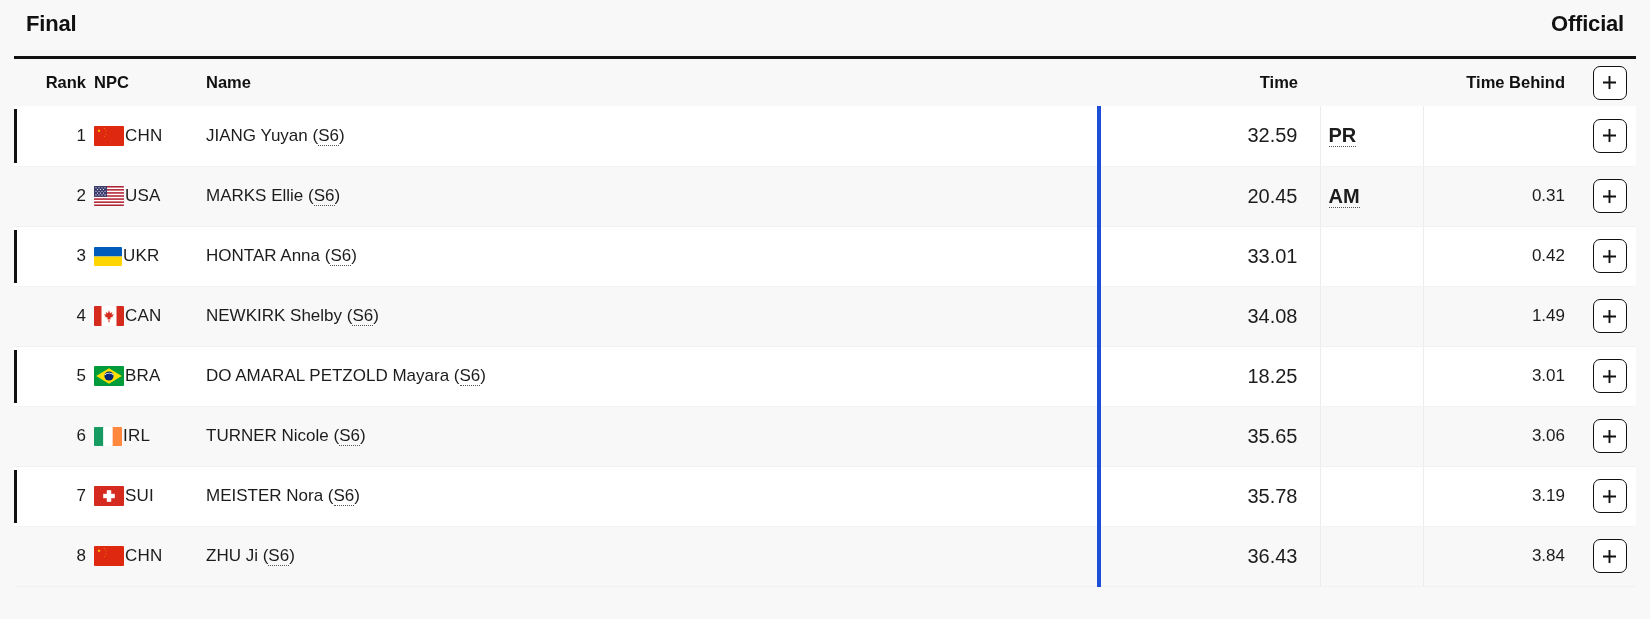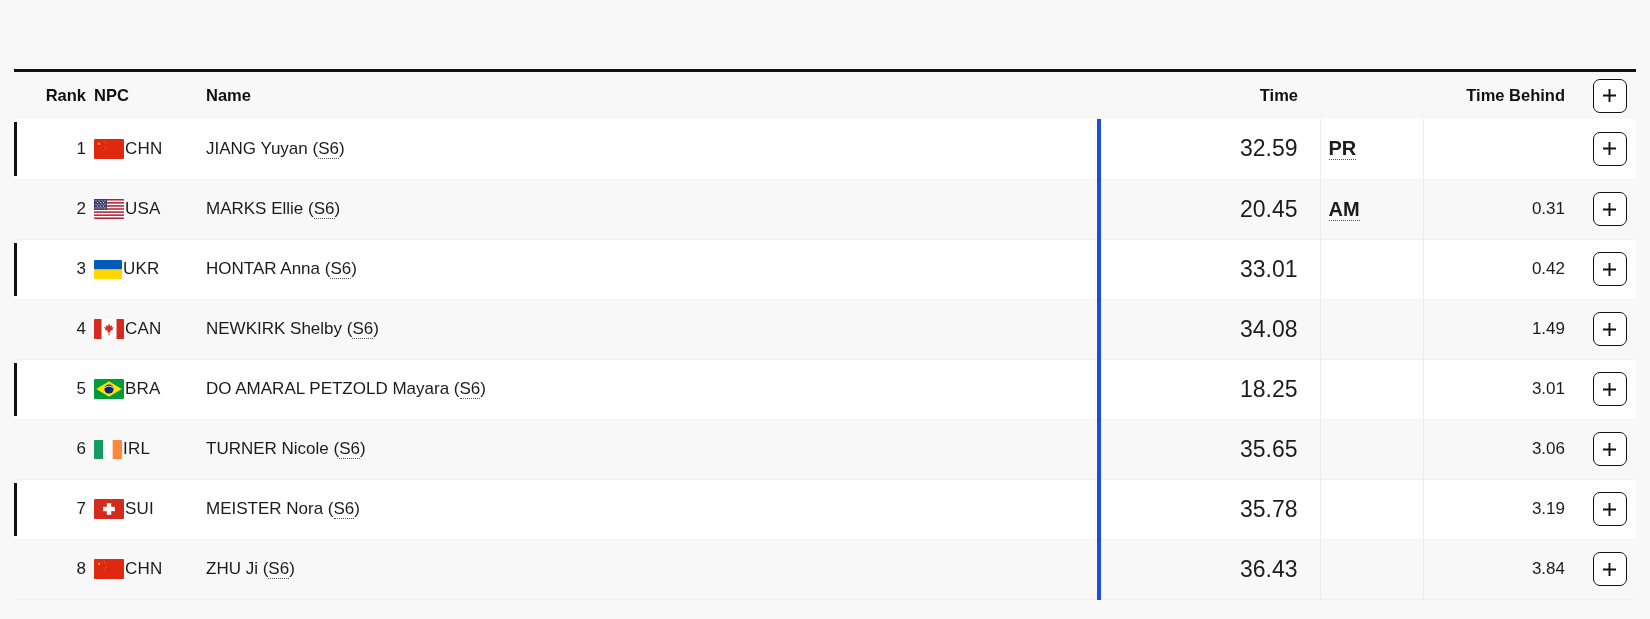--- a/index.html
+++ b/index.html
@@ -16,21 +16,21 @@
   .titlebar {
     position:absolute; left:0; top:0; width:1650px; height:48px;
     display:flex; align-items:center; justify-content:space-between;
     padding:0 26px 0 26px;
   }
   .title-left { font-size:22px; font-weight:bold; letter-spacing:-0.2px; color:#111; }
   .title-right { font-size:22px; font-weight:bold; letter-spacing:-0.2px; color:#111; }
 
   
   .tablewrap {
-    position:absolute; left:14px; top:69px; width:1622px;
+    position:absolute; left:14px; top:56px; width:1622px;
     border-top:3px solid #111;
   }
   table { border-collapse:collapse; width:1622px; table-layout:fixed; }
 
   col.c-rank  { width:72px; }
   col.c-npc   { width:110px; }
   col.c-name  { width:903px; }
   col.c-time  { width:221px; }
   col.c-rec   { width:103px; }
   col.c-behind{ width:160px; }
@@ -82,21 +82,21 @@
   .npc-code { font-size:17px; color:#1c1c1c; letter-spacing:0.2px; }
 
   td.cell-name {
     padding-left:10px;
     font-size:17px;
     border-right:4px solid #1d4ed8;
   }
   .cls { border-bottom:1.5px dotted #555; }
 
   td.cell-time {
-    text-align:right; padding-right:22px; font-size:23px;
+    text-align:right; padding-right:22px; font-size:20px;
     border-right:1px solid #ececec;
   }
   td.cell-rec  { text-align:left; padding-left:8px; font-size:20px; font-weight:bold; border-right:1px solid #ececec;}
   .rec-badge { border-bottom:1.5px dotted #555; font-weight:bold; }
   td.cell-behind { text-align:right; padding-right:18px; font-size:17px; }
   td.cell-plus { text-align:center; }
 
   
   .plusbtn {
     display:inline-flex; align-items:center; justify-content:center;
@@ -109,20 +109,24 @@
   .plusbtn svg { display:block; }
 
   
   .flag { display:block; border-radius:1px; flex:0 0 auto; }
 </style>
 </head>
 <body>
 
 <div class="page">
 
+  <div class="titlebar">
+    <div class="title-left">Final</div>
+    <div class="title-right">Official</div>
+  </div>
 
   <div class="tablewrap">
     <table>
       <colgroup>
         <col class="c-rank">
           <col class="c-npc">
           <col class="c-name">
         <col class="c-time">
           <col class="c-rec">
           <col class="c-behind">

